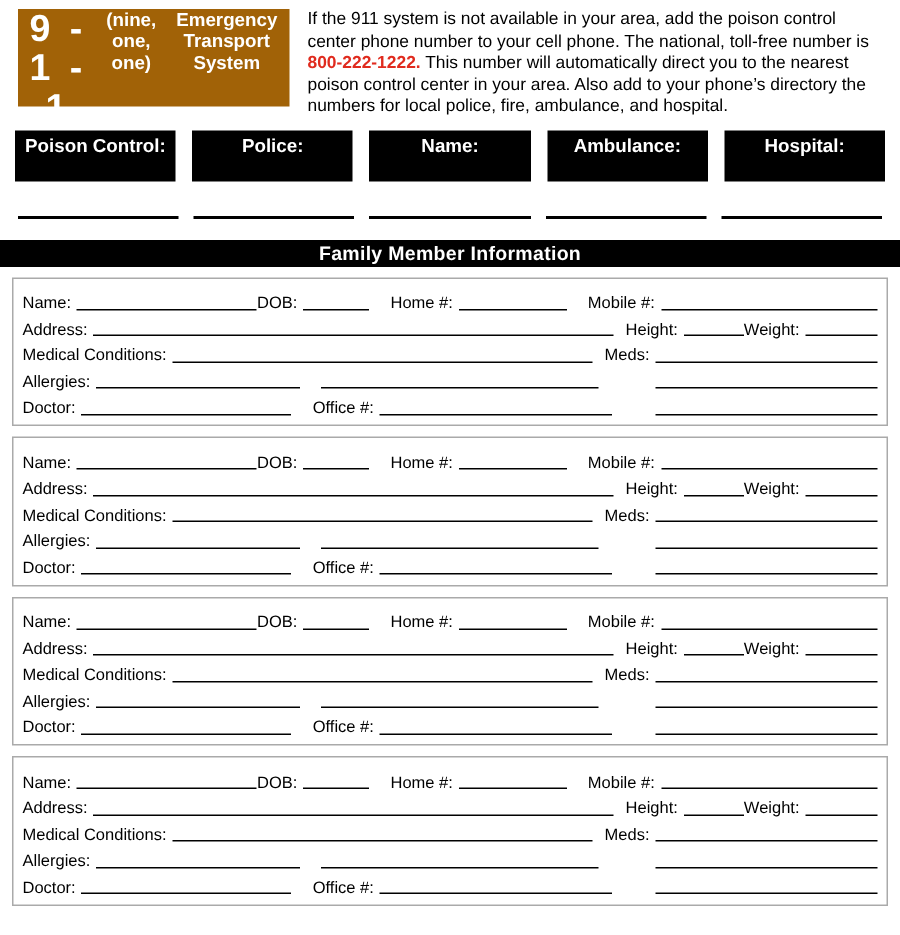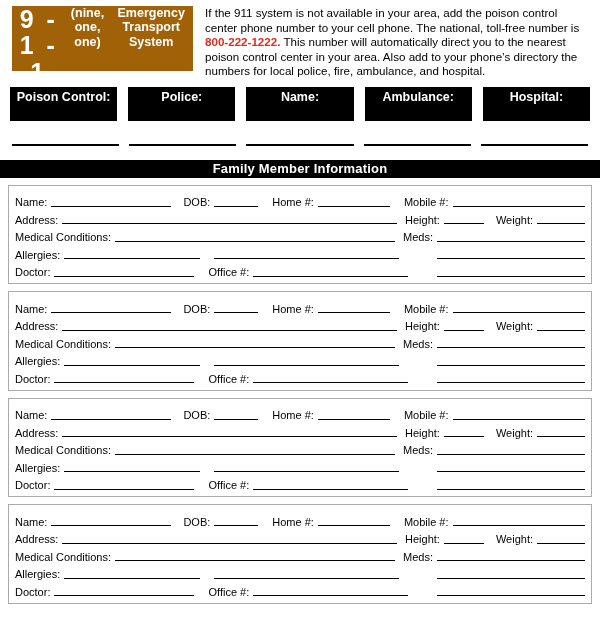--- a/index.html
+++ b/index.html
@@ -49,21 +49,21 @@
   .member-block {
     border: 1.5px solid #aaa;
     margin-top: 7px;
     padding: 6px 6px 4px 6px;
     background: #fff;
   }
   .frow { display: flex; align-items: flex-end; height: 17.5px; font-size: 11px; }
   .lbl { line-height: 13px; white-space: nowrap; }
   .uline { border-bottom: 1.2px solid #000; height: 0; margin-left: 4px; margin-bottom: 2.5px; }
   .ml8  { margin-left: 8px; }
-  .ml12 { margin-left: 12px; }
+  .ml12 { }
   .ml14 { margin-left: 14px; margin-top: 11px; }
   .grow { flex: 1; }
   .w120 { width: 120px; } .w44 { width: 44px; } .w72 { width: 72px; }
   .w40 { width: 40px; }  .w48 { width: 48px; } .w148 { width: 148px; }
   .w136 { width: 136px; } .w185 { width: 185px; } .w140 { width: 140px; } .w155 { width: 155px; }
   .right-line { margin-left: auto; width: 148px; }
 </style>
 </head>
 <body>
 

